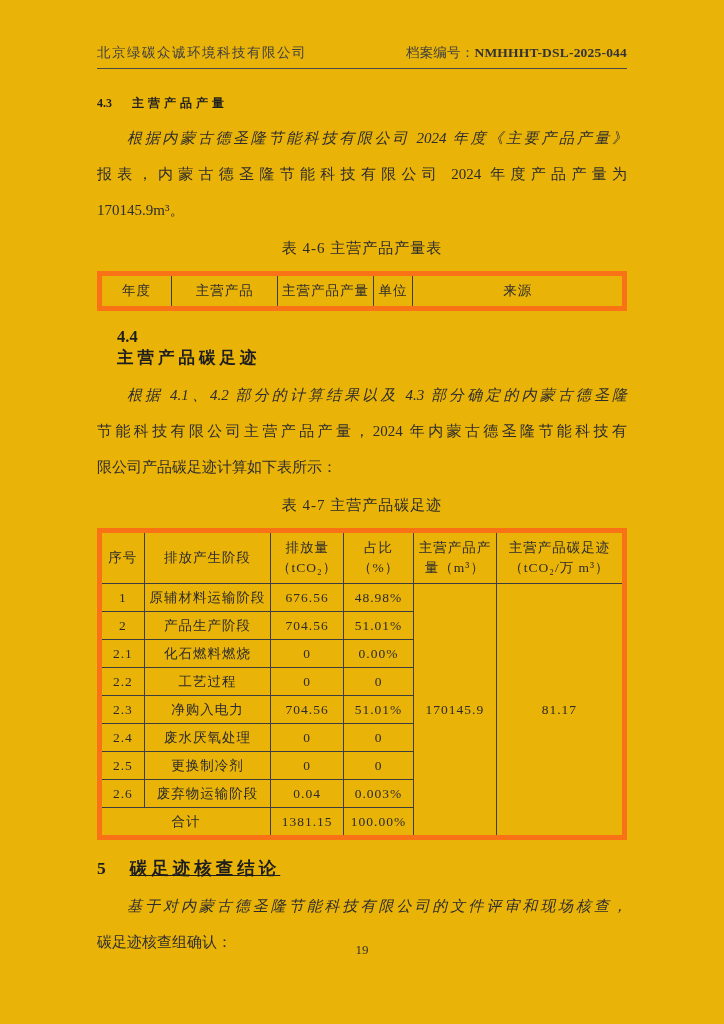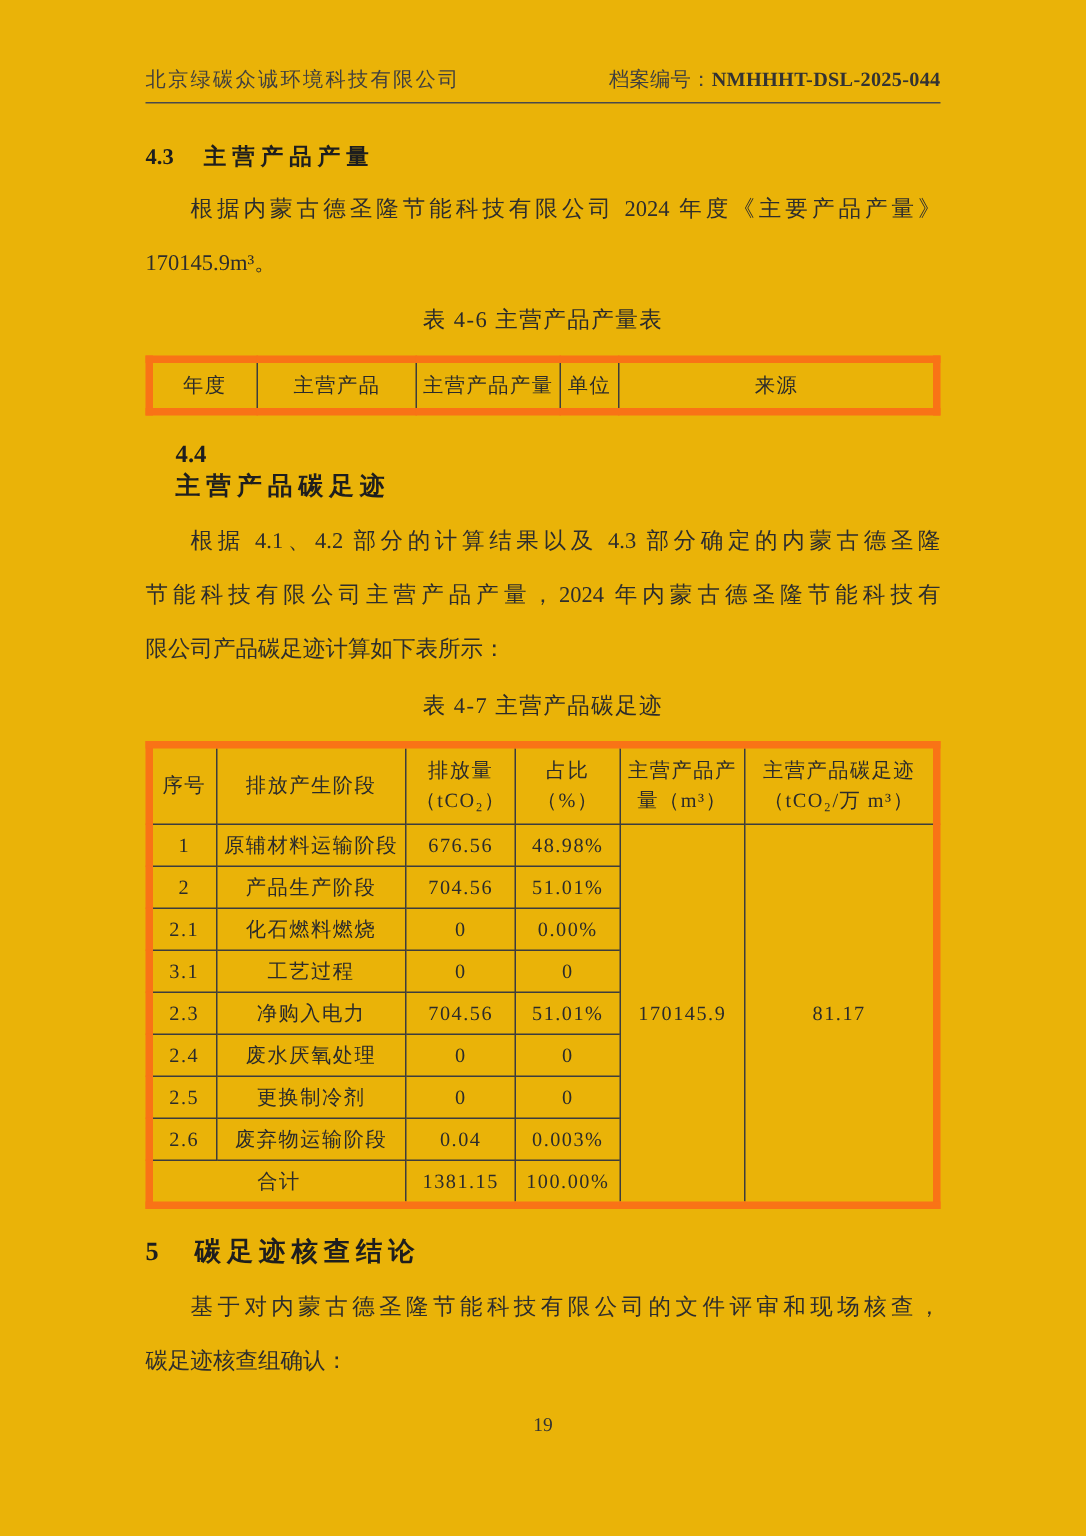--- a/index.html
+++ b/index.html
@@ -16,28 +16,28 @@
     padding-bottom:6px; border-bottom:1.5px solid #4a4a4a;
   }
   .hdr .docnum { letter-spacing:0.2px; }
   .hdr .docnum .num { font-weight:bold; color:#333; }
   
   .sec-h {
     margin:0; font-weight:bold; color:#1e1e1e; display:flex; align-items:baseline;
   }
   .sec-h .sec-num { letter-spacing:0; }
   .sec-h .sec-title { margin-left:20px; letter-spacing:4px; }
-  .h43 { font-size:15px; margin-top:26px; }
+  .h43 { font-size:12px; margin-top:26px; }
   .h44 { font-size:16.5px; margin-top:16px;flex-direction:column; }
   .h5  { font-size:17.5px; margin-top:16px; }
-  .h5 .sec-title { margin-left:24px; }
+  .h5 .sec-title { margin-left:24px;text-decoration:underline; }
   
   .para { margin-top:8px; font-size:15px; color:#2d2d2d; }
   .pl { line-height:36px; }
-  .indent { text-indent:2em; }
+  .indent { text-indent:2em;font-style:italic; }
   .just { text-align:justify; text-align-last:justify; }
   
   .caption { text-align:center; font-size:15px; margin-top:5px; line-height:30px; color:#2b2b2b; letter-spacing:1px; }
   
   table { width:100%; border-collapse:collapse; table-layout:fixed; margin-top:8px; border:5px solid #f97316; }
   th,td {
     border:1px solid #3d3d3d; text-align:center; vertical-align:middle;
     font-weight:normal; font-size:13.5px; padding:0 2px; color:#2b2b2b;
     letter-spacing:1px; overflow:hidden;
   }
@@ -58,20 +58,21 @@
     <span class="docnum"><span>档案编号：</span><span class="num">NMHHHT-DSL-2025-044</span></span>
   </div>
 
   <h2 class="sec-h h43">
     <span class="sec-num">4.3</span>
     <span class="sec-title">主营产品产量</span>
   </h2>
 
   <div class="para">
     <div class="pl indent just">根据内蒙古德圣隆节能科技有限公司 2024 年度《主要产品产量》</div>
+    <div class="pl just">报表，内蒙古德圣隆节能科技有限公司 2024 年度产品产量为</div>
     <div class="pl">170145.9m³。</div>
   </div>
 
   <div class="caption">表 4-6 主营产品产量表</div>
 
   <table class="t46">
     <colgroup>
       <col style="width:13.7%">
         <col style="width:20.3%">
         <col style="width:18.1%">
@@ -134,21 +135,21 @@
       <td>704.56</td>
       <td>51.01%</td>
     </tr>
     <tr>
       <td>2.1</td>
       <td>化石燃料燃烧</td>
       <td>0</td>
       <td>0.00%</td>
     </tr>
     <tr>
-      <td>3.1</td>
+      <td>2.2</td>
       <td>工艺过程</td>
       <td>0</td>
       <td>0</td>
     </tr>
     <tr>
       <td>2.3</td>
       <td>净购入电力</td>
       <td>704.56</td>
       <td>51.01%</td>
     </tr>

